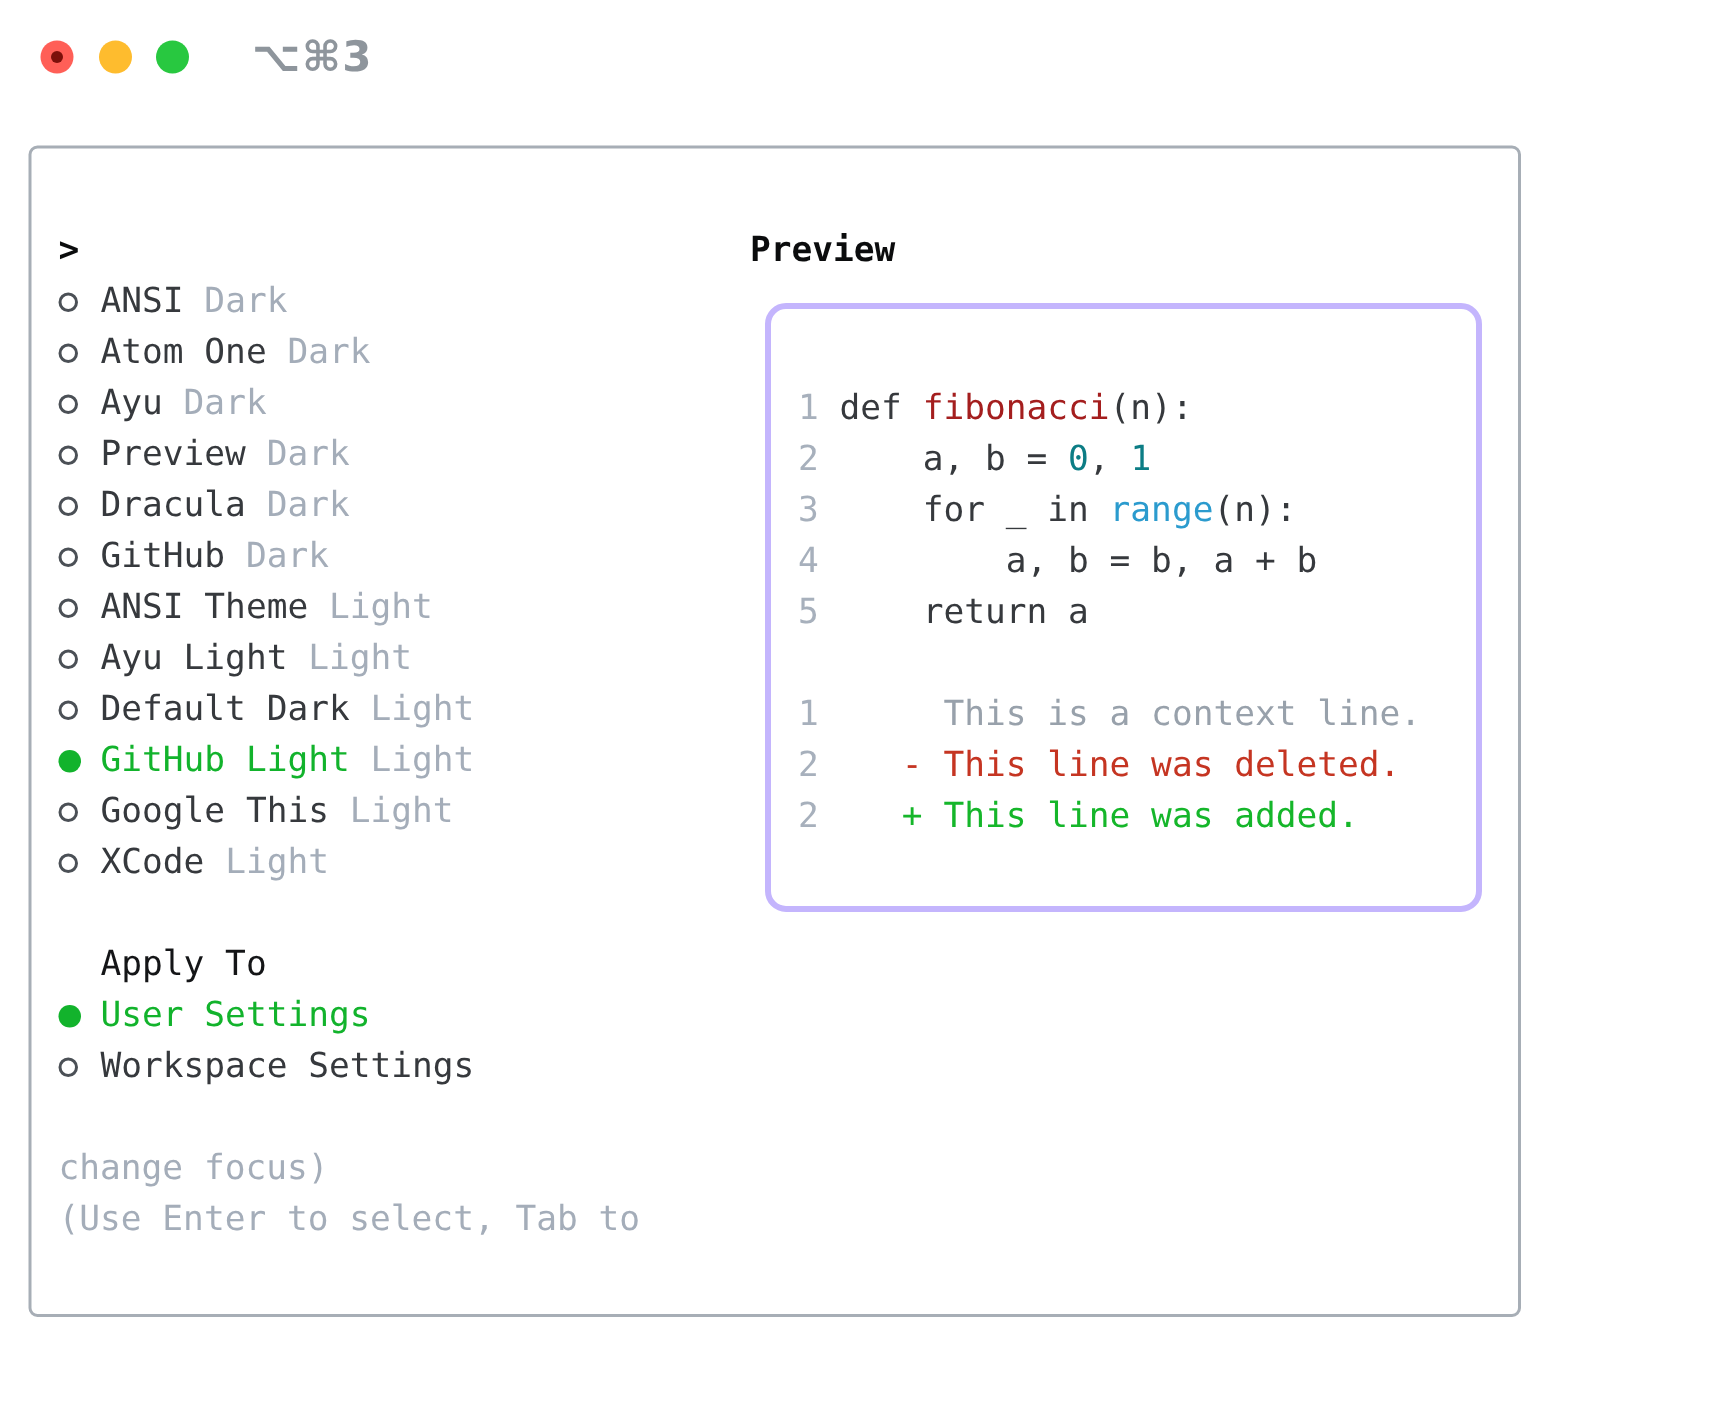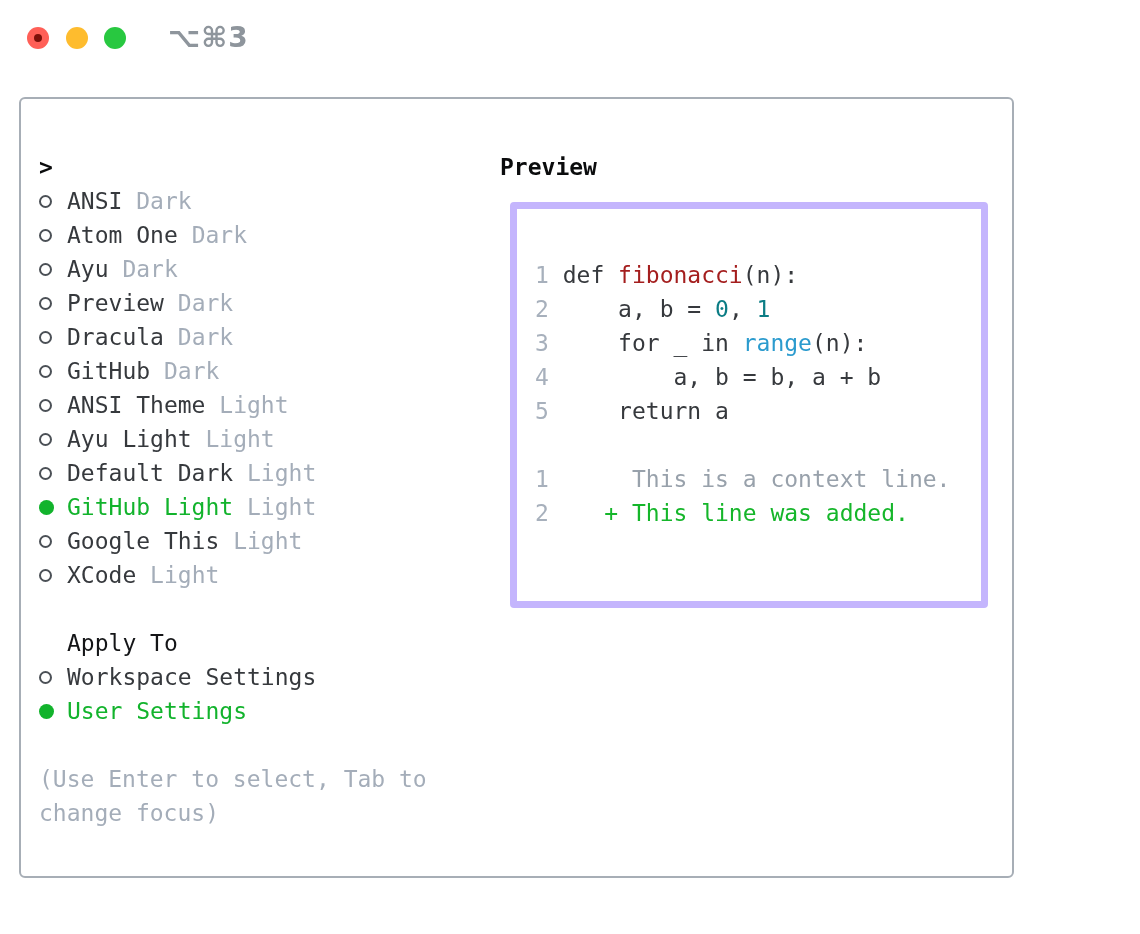--- a/index.html
+++ b/index.html
@@ -26,21 +26,21 @@
   .header-label{font-weight:bold;color:#0b0c0d;}
   .sub-header{color:#141517;}
   .name{color:#36393d;}
   .variant{color:#a4adb9;}
   .selected .name{color:#12b32c;}
   .hint{color:#a4adb9;}
   
   .preview-header{position:absolute;left:479px;top:51px;height:34px;display:flex;align-items:center;
                   font-size:23px;font-weight:bold;color:#0b0c0d;}
   .preview-box{position:absolute;left:489px;top:103px;width:478px;height:406px;box-sizing:border-box;
-               border:7px solid #c4b5fd;border-radius:4px;background:#ffffff;}
+               border:4px solid #c4b5fd;border-radius:14px;background:#ffffff;}
   .code-lines{position:absolute;left:18px;top:49px;}
   .code-line{height:34px;line-height:34px;font-size:23px;white-space:pre;}
   .tok-ln{color:#a7b0bc;}
   .tok-code{color:#36393d;}
   .tok-fn{color:#a41e1e;}
   .tok-num{color:#0c7d85;}
   .tok-call{color:#2b9bce;}
   .tok-ctx{color:#98a1ab;}
   .tok-del{color:#c53522;}
   .tok-add{color:#15b62a;}
@@ -73,35 +73,36 @@
           <div class="row"><span class="bullet"><span class="circle"></span></span><span class="name">Default Dark</span><span class="variant"> Light</span></div>
           <div class="row selected"><span class="bullet"><span class="circle"></span></span><span class="name">GitHub Light</span><span class="variant"> Light</span></div>
           <div class="row"><span class="bullet"><span class="circle"></span></span><span class="name">Google This</span><span class="variant"> Light</span></div>
           <div class="row"><span class="bullet"><span class="circle"></span></span><span class="name">XCode</span><span class="variant"> Light</span></div>
         </div>
       <div class="row"> </div>
       <div class="row">
         <span class="bullet"></span><span class="sub-header">Apply To</span>
       </div>
       <div id="apply-list">
+          <div class="row selected"><span class="bullet"><span class="circle"></span></span><span class="name">User Settings</span></div>
           <div class="row"><span class="bullet"><span class="circle"></span></span><span class="name">Workspace Settings</span></div>
-          <div class="row selected"><span class="bullet"><span class="circle"></span></span><span class="name">User Settings</span></div>
         </div>
       <div class="row"> </div>
+      <div class="row hint">change focus)</div>
       <div class="row hint">(Use Enter to select, Tab to</div>
-      <div class="row hint">change focus)</div>
     </div>
 
     <div class="preview-header">Preview</div>
     <div class="preview-box">
       <div class="code-lines" id="code-lines">
           <div class="code-line"><span class="tok-ln">1 </span><span class="tok-code">def </span><span class="tok-fn">fibonacci</span><span class="tok-code">(n):</span></div>
           <div class="code-line"><span class="tok-ln">2 </span><span class="tok-code">    a, b = </span><span class="tok-num">0</span><span class="tok-code">, </span><span class="tok-num">1</span></div>
           <div class="code-line"><span class="tok-ln">3 </span><span class="tok-code">    for _ in </span><span class="tok-call">range</span><span class="tok-code">(n):</span></div>
           <div class="code-line"><span class="tok-ln">4 </span><span class="tok-code">        a, b = b, a + b</span></div>
           <div class="code-line"><span class="tok-ln">5 </span><span class="tok-code">    return a</span></div>
           <div class="code-line"> </div>
           <div class="code-line"><span class="tok-ln">1 </span><span class="tok-ctx">     This is a context line.</span></div>
+          <div class="code-line"><span class="tok-ln">2 </span><span class="tok-del">   - This line was deleted.</span></div>
           <div class="code-line"><span class="tok-ln">2 </span><span class="tok-add">   + This line was added.</span></div>
         </div>
     </div>
   </div>
 </div>
 
 </body></html>

